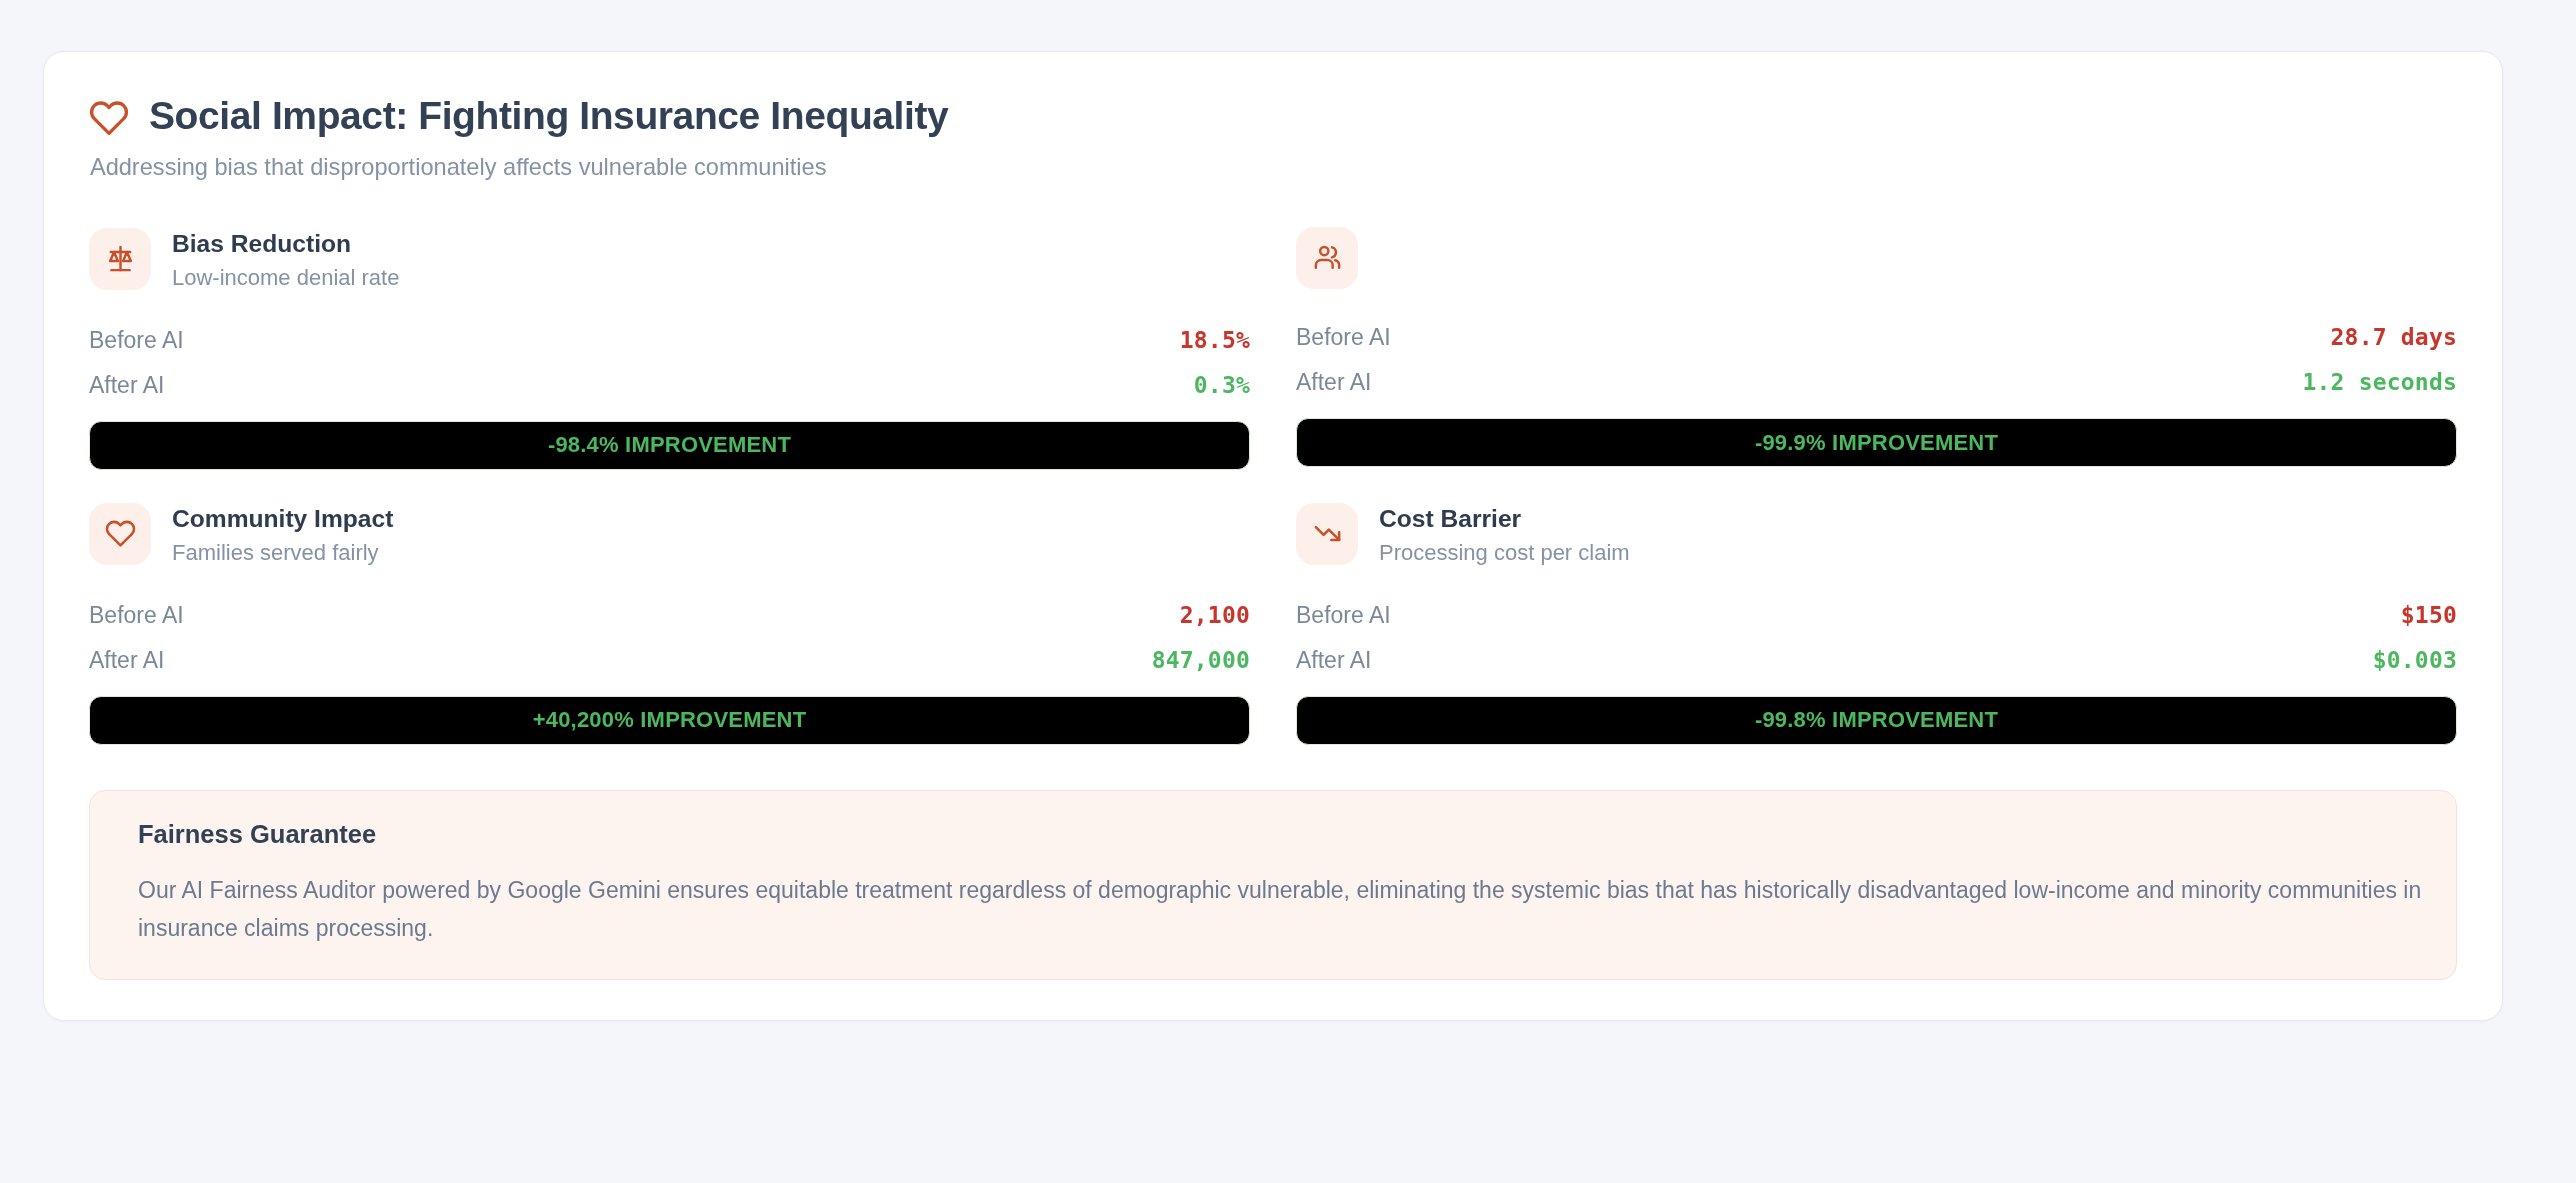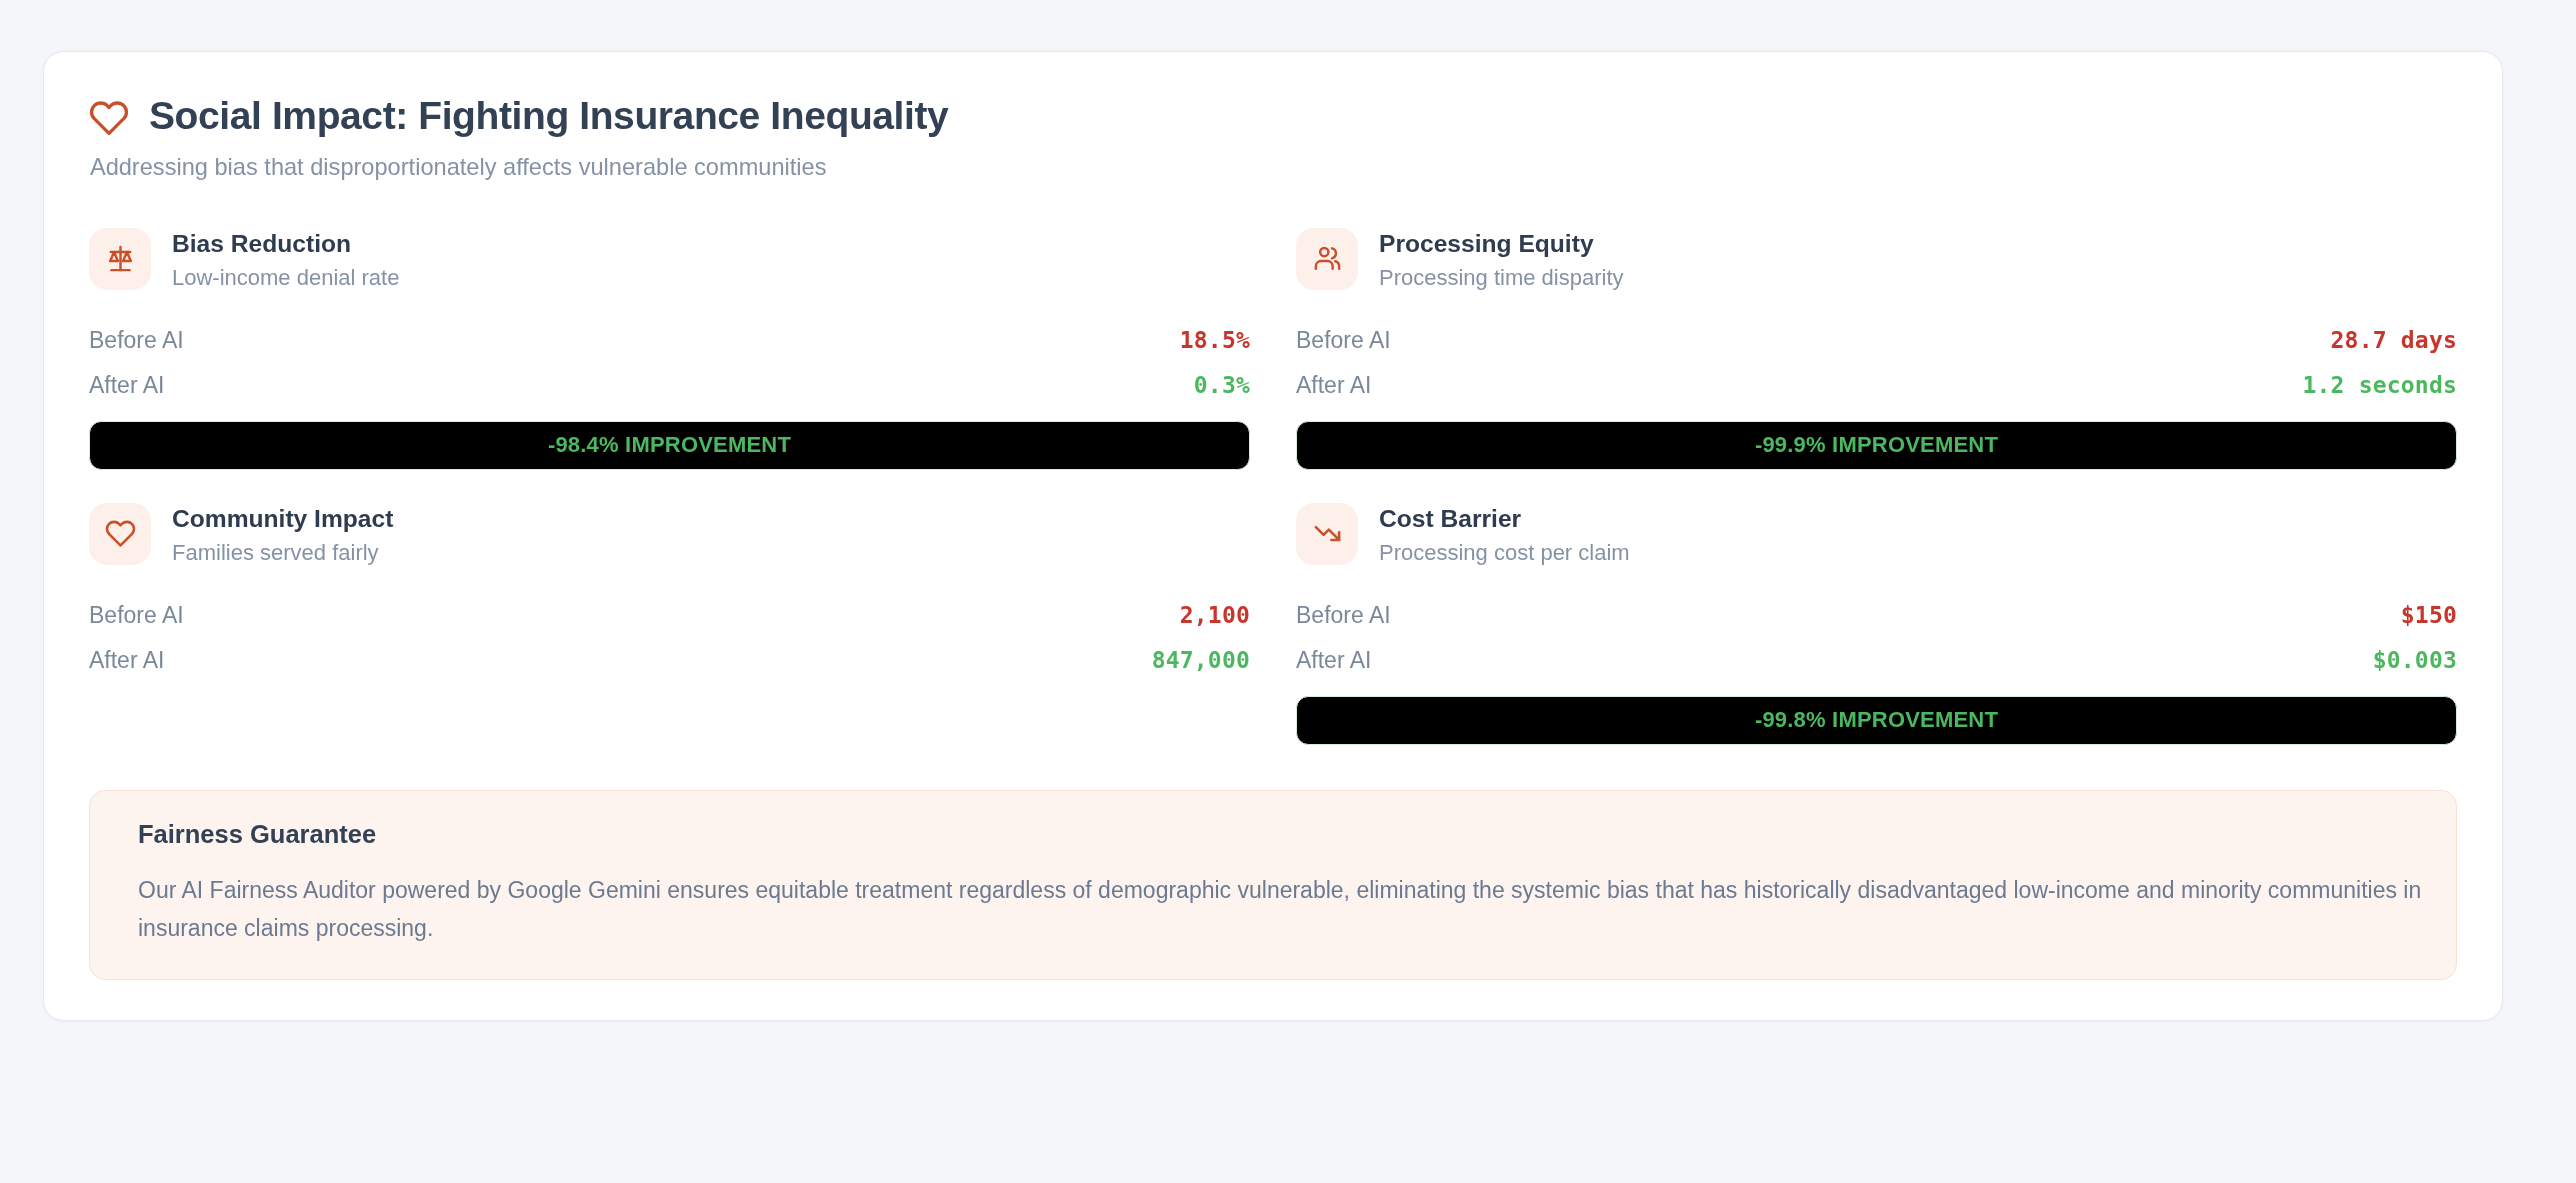--- a/index.html
+++ b/index.html
@@ -222,24 +222,20 @@
       <div class="metric">
         <div class="metric-head">
           <span class="metric-icon-box">
             <svg viewBox="0 0 24 24" fill="none" stroke="#c8502b" stroke-width="1.9" stroke-linecap="round" stroke-linejoin="round">
               <path d="M16 20v-2a4 4 0 0 0-4-4H7a4 4 0 0 0-4 4v2"></path>
               <circle cx="9.5" cy="7" r="3.2"></circle>
               <path d="M21 20v-2a4 4 0 0 0-3-3.87"></path>
               <path d="M15.5 4.13a4 4 0 0 1 0 7.75"></path>
             </svg>
           </span>
-          <span class="metric-headtext">
-            <span class="metric-label">Processing Equity</span>
-            <span class="metric-sublabel" style="display:block">Processing time disparity</span>
-          </span>
         </div>
         <div class="metric-rows">
           <div class="metric-row">
             <span class="row-label">Before AI</span>
             <span class="row-value before">28.7 days</span>
           </div>
           <div class="metric-row">
             <span class="row-label">After AI</span>
             <span class="row-value after">1.2 seconds</span>
           </div>
@@ -262,20 +258,21 @@
         <div class="metric-rows">
           <div class="metric-row">
             <span class="row-label">Before AI</span>
             <span class="row-value before">2,100</span>
           </div>
           <div class="metric-row">
             <span class="row-label">After AI</span>
             <span class="row-value after">847,000</span>
           </div>
         </div>
+        <div class="improvement-badge">+40,200% IMPROVEMENT</div>
       </div>
 
       <div class="metric">
         <div class="metric-head">
           <span class="metric-icon-box">
             <svg viewBox="0 0 24 24" fill="none" stroke="#c8502b" stroke-width="2" stroke-linecap="round" stroke-linejoin="round">
               <polyline points="3 7 9 13 13 9 21 17"></polyline>
               <polyline points="21 11 21 17 15 17"></polyline>
             </svg>
           </span>

